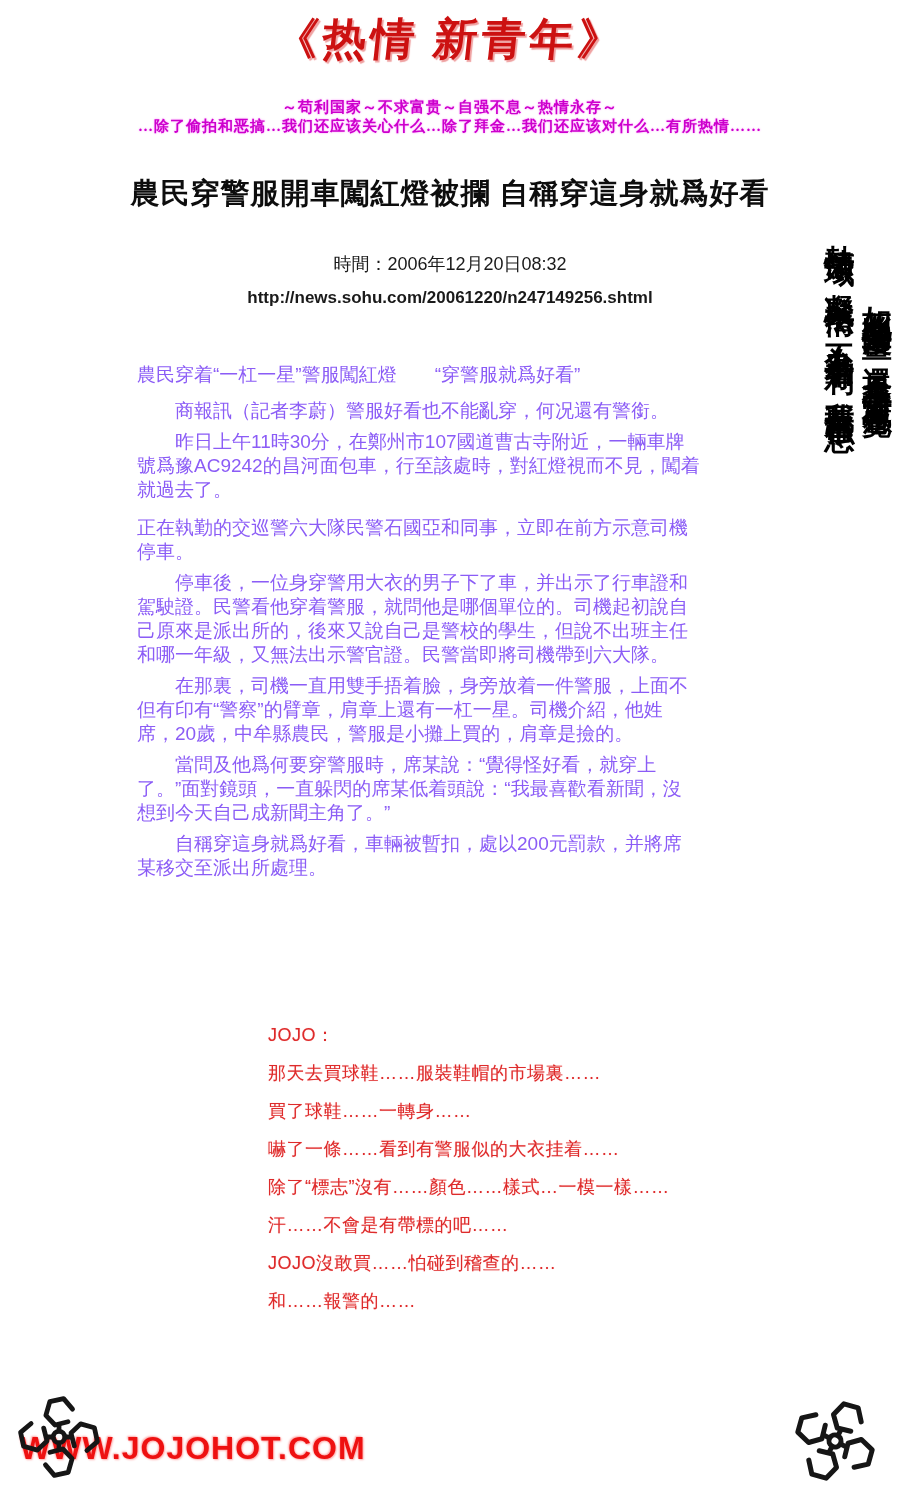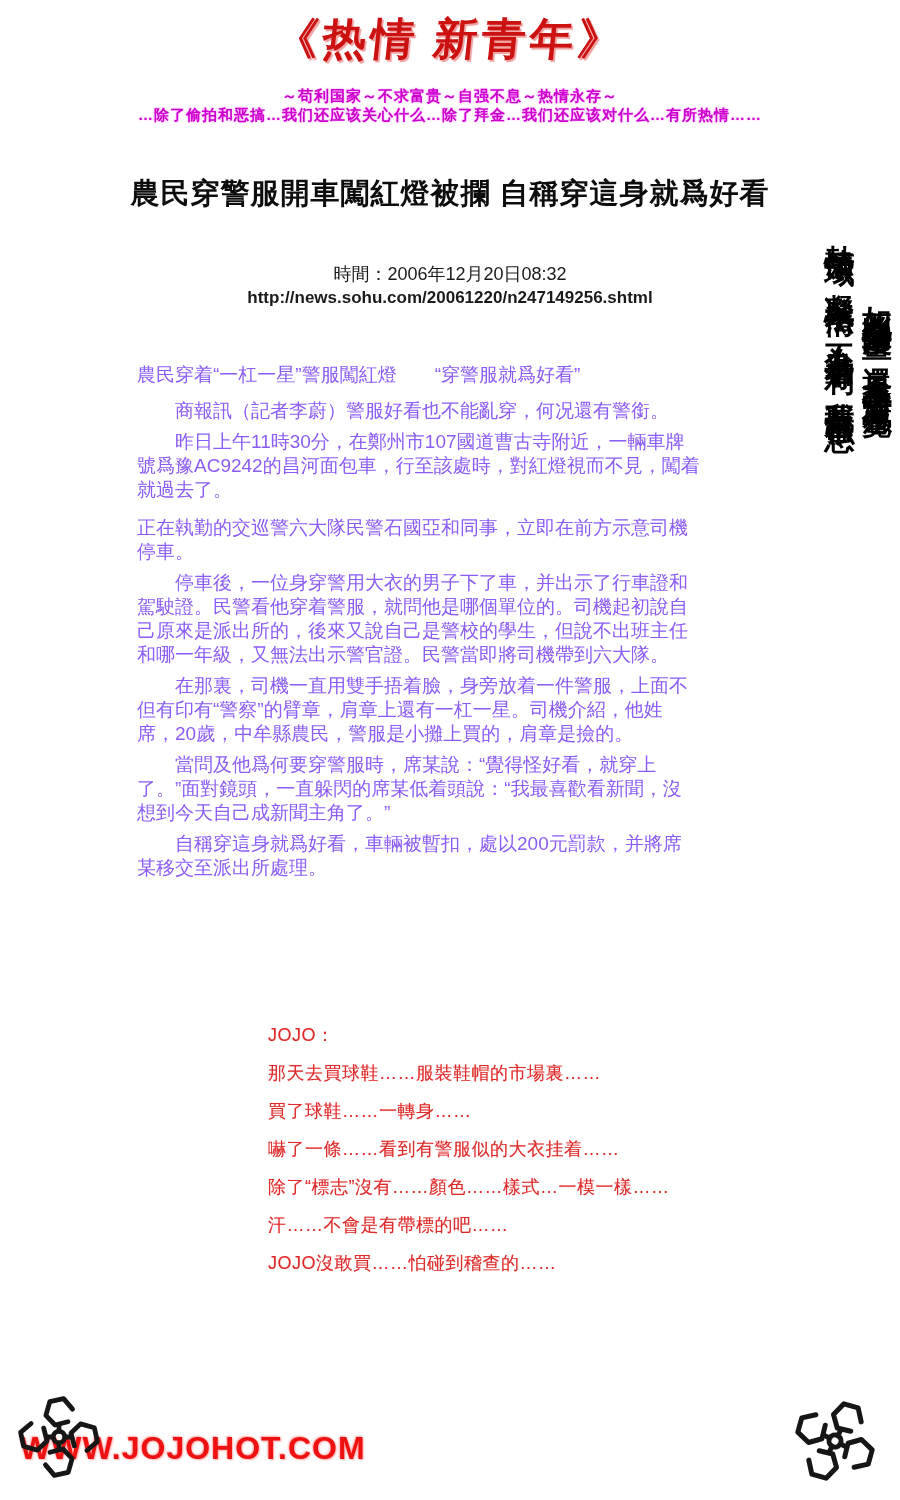--- a/index.html
+++ b/index.html
@@ -8,34 +8,34 @@
     overflow:hidden; font-family:"Liberation Sans", sans-serif; color:#121212;
   }
 
   
   .masthead { position:absolute; top:14px; left:20px; width:860px; text-align:center; }
   .zine-title {
     margin:0; font-size:44px; line-height:52px; font-weight:bold;
     color:#cc1111; letter-spacing:4px; transform:skewX(-6deg);
     text-shadow:2px 2px 1px #efa0a0; font-family:"Liberation Serif", serif;
   }
-  .mottos { margin-top:20px; }
+  .mottos { margin-top:32px;font-family:Liberation Serif, serif; }
   .motto-line {
     margin:0; color:#cc00cc; font-weight:bold; font-size:15px; line-height:19px;
     text-shadow:0 0 2px #ff85ff; letter-spacing:1px;
   }
 
   
   .headline {
     position:absolute; top:176px; left:20px; width:860px; margin:0;
     text-align:center; font-size:29px; line-height:34px; font-weight:bold;
     color:#0d0d0d; letter-spacing:1px;
   }
   .meta-time {
-    position:absolute; top:262px; left:20px; width:860px;
+    position:absolute; top:252px; left:20px; width:860px;
     text-align:center; font-size:18px; color:#1a1a1a;
   }
   .meta-url {
     position:absolute; top:288px; left:20px; width:860px;
     text-align:center; font-size:17px; color:#1a1a1a; text-decoration:none; display:block;font-weight:bold;
   }
 
   
   .article-body {
     position:absolute; top:363px; left:137px; width:563px;
@@ -110,20 +110,21 @@
   </aside>
 
   <section class="jojo-block">
     <p>JOJO：</p>
     <p>那天去買球鞋……服裝鞋帽的市場裏……</p>
     <p>買了球鞋……一轉身……</p>
     <p>嚇了一條……看到有警服似的大衣挂着……</p>
     <p>除了“標志”沒有……顏色……樣式…一模一樣……</p>
     <p>汗……不會是有帶標的吧……</p>
     <p>JOJO沒敢買……怕碰到稽查的……</p>
+    <p>和……報警的……</p>
   </section>
 
   <a class="site-footer" href="#">WWW.JOJOHOT.COM</a>
 
   <svg class="ornament ornament-left" viewBox="0 0 90 90" aria-hidden="true">
     <g fill="none" stroke="#161616" stroke-width="5" stroke-linecap="round" stroke-linejoin="round">
       <circle cx="45" cy="45" r="6"></circle>
       <g id="lobe-a">
         <path d="M57 26 L45 33 L33 26 L33 11 L46 4 L58 12" transform="rotate(16 45 18)"></path>
         <path d="M45 33 L45 38"></path>

